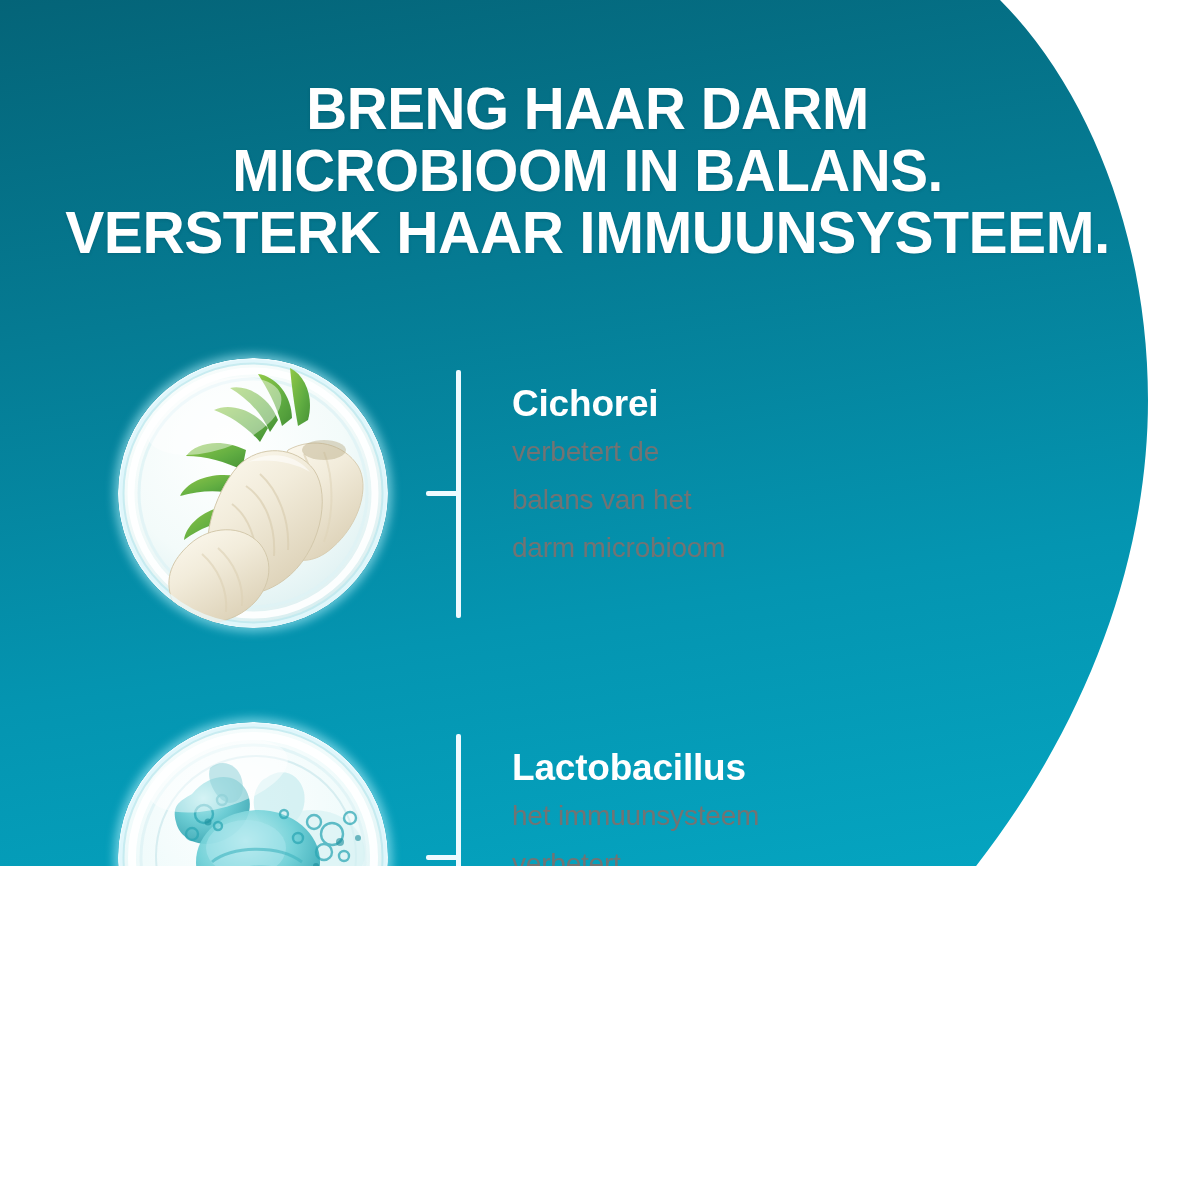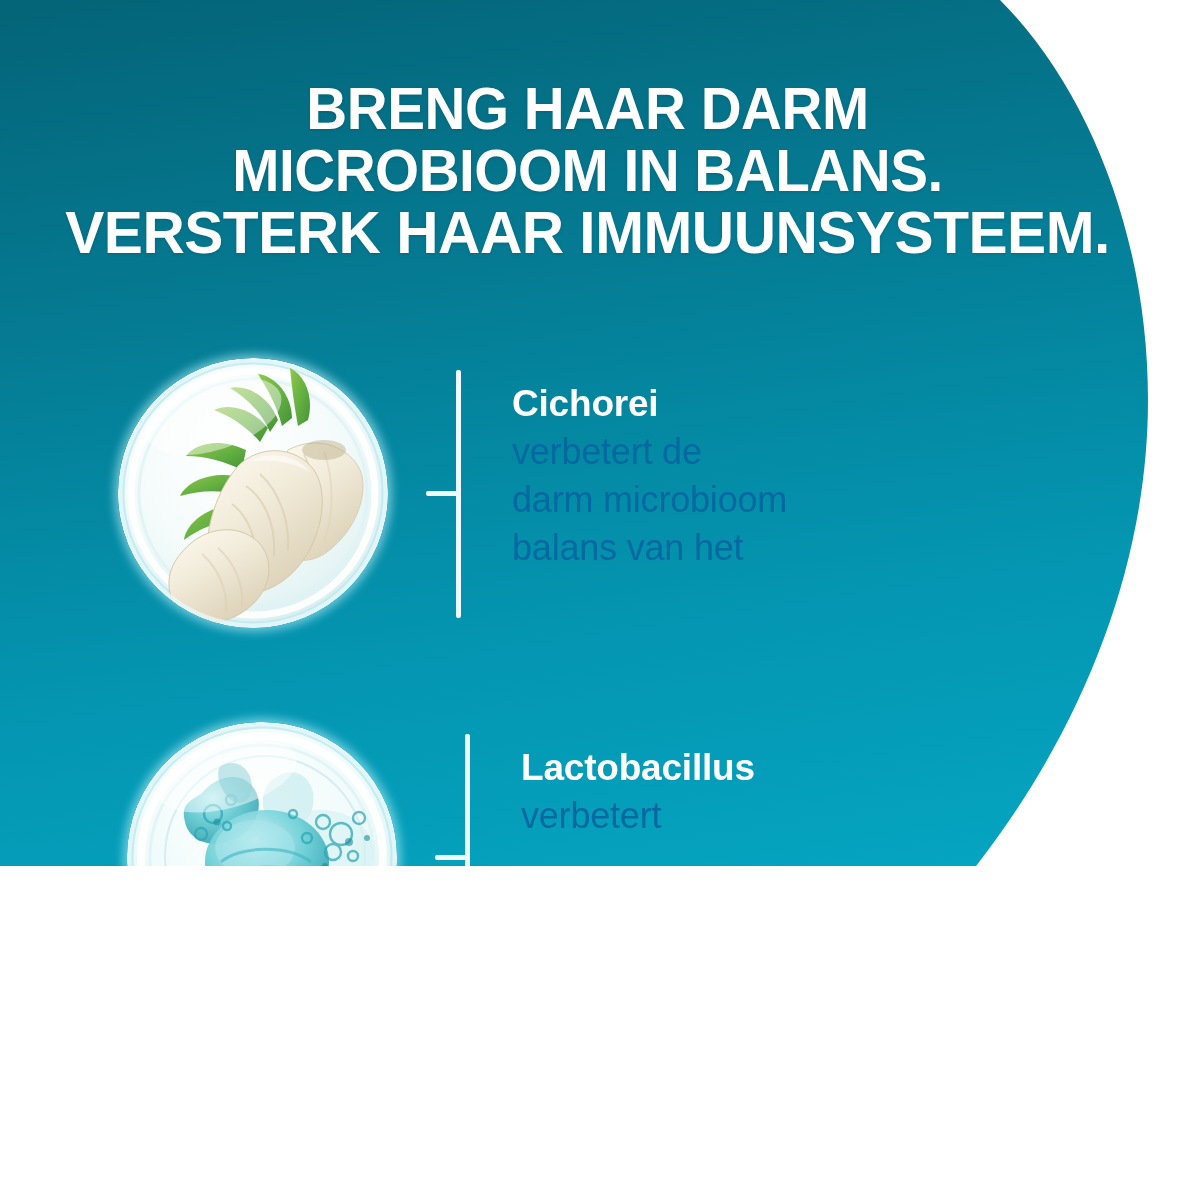--- a/index.html
+++ b/index.html
@@ -51,21 +51,21 @@
   .headline .hl-line.l2 { font-size: 59px; }
   .headline .hl-line.l3 { font-size: 59px; transform: scaleX(1.035); }
 
   
   .feature {
     position: absolute;
     display: flex;
     align-items: flex-start;
   }
   .feature.f1 { left: 118px; top: 358px; }
-  .feature.f2 { left: 127px; top: 722px; }
+  .feature.f2 { left: 118px; top: 722px; }
 
   
   .ingredient-circle {
     position: relative;
     width: 270px;
     height: 270px;
     border-radius: 50%;
     flex: 0 0 auto;
     overflow: hidden;
     box-shadow: 0 0 10px 4px rgba(190,245,255,0.55);
@@ -109,25 +109,25 @@
   }
   .feature-text .ing-name {
     display: block;
     font-size: 37px;
     font-weight: 700;
     line-height: 48px;
     letter-spacing: -0.2px;
   }
   .feature-text .ing-desc {
     display: block;
-    font-size: 36px;
+    font-size: 28px;
     font-weight: 400;
     line-height: 48px;
     letter-spacing: -0.2px;
-    color: #0369a1;
+    color: #737373;
   }
   .feature-text .ing-desc span { display: block; white-space: nowrap; }
 </style>
 </head>
 <body>
 
 <div class="banner">
 
   <div class="blob">
     <svg width="1200" height="1200" viewBox="0 0 1200 1200" xmlns="http://www.w3.org/2000/svg">
@@ -221,22 +221,22 @@
 
     <div class="divider">
       <div class="v-line"></div>
       <div class="h-tick"></div>
     </div>
 
     <div class="feature-text">
       <span class="ing-name">Cichorei</span>
       <span class="ing-desc">
         <span>verbetert de</span>
+        <span>balans van het</span>
         <span>darm microbioom</span>
-        <span>balans van het</span>
       </span>
     </div>
   </div>
 
   <div class="feature f2">
 
     <div class="ingredient-circle">
       <svg viewBox="0 0 270 270" xmlns="http://www.w3.org/2000/svg">
         <defs>
           <radialGradient id="dish2" cx="45%" cy="32%" r="74%">
@@ -320,18 +320,19 @@
     </div>
 
     <div class="divider">
       <div class="v-line"></div>
       <div class="h-tick"></div>
     </div>
 
     <div class="feature-text">
       <span class="ing-name">Lactobacillus</span>
       <span class="ing-desc">
+        <span>het immuunsysteem</span>
         <span>verbetert</span>
       </span>
     </div>
   </div>
 
 </div>
 
 </body></html>

